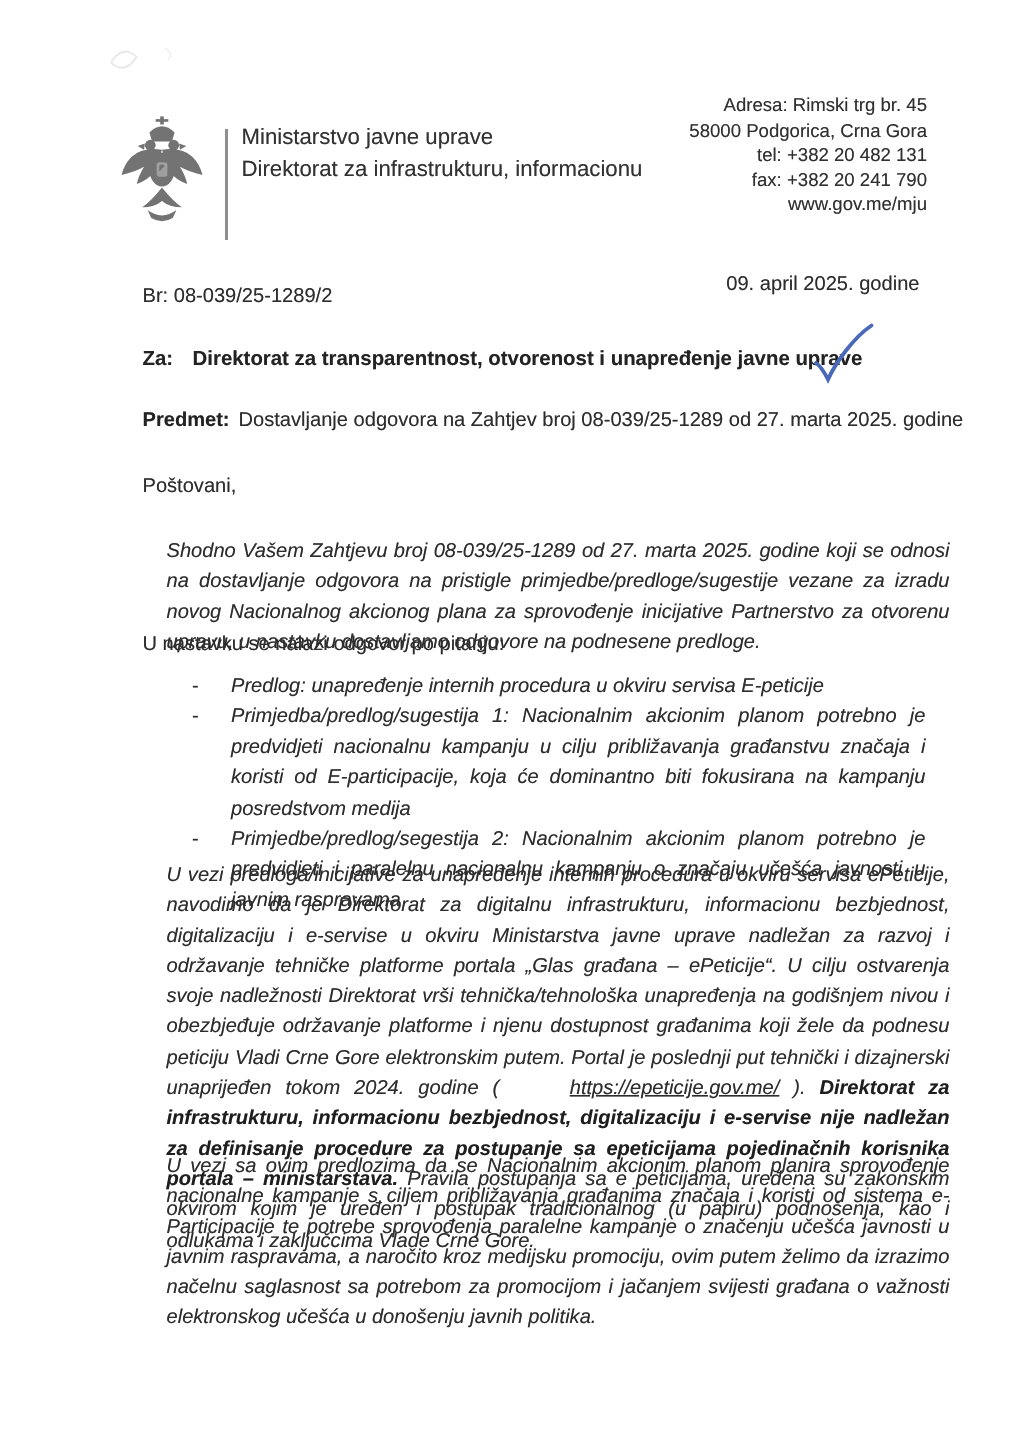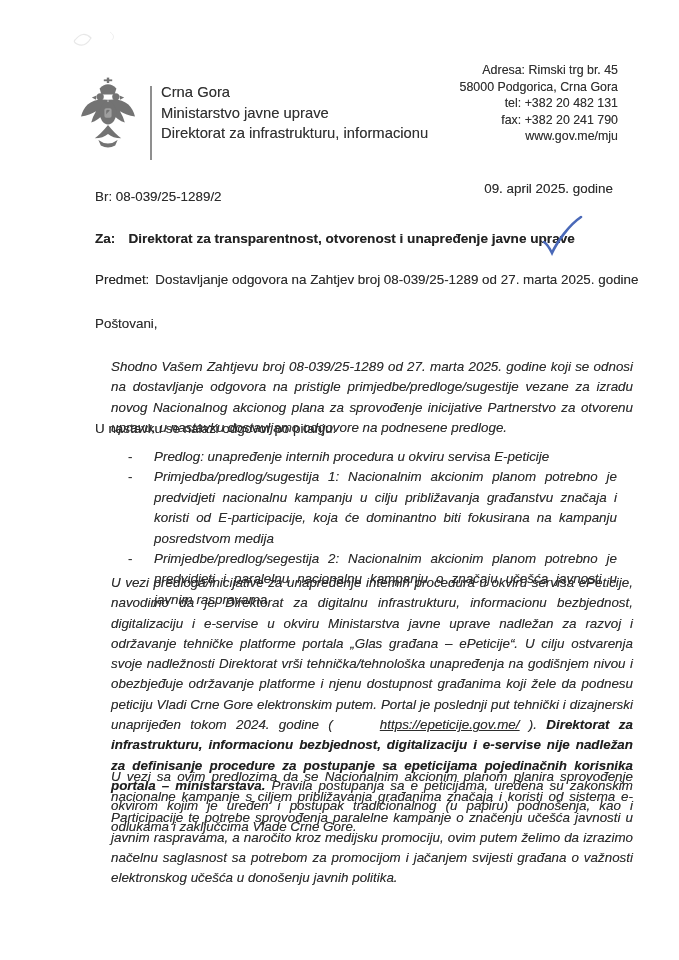--- a/index.html
+++ b/index.html
@@ -84,21 +84,21 @@
     width: 48px;
     height: 46px;
   }
   .predmet-line {
     position: absolute;
     left: 95px;
     top: 272px;
     font-size: 13.4px;
     white-space: nowrap;
   }
-  .predmet-line .predmet-label { font-weight: normal; color: #232323; margin-right: 6px; }
+  .predmet-line .predmet-label { font-weight: bold; color: #232323; margin-right: 6px; }
   
   .salutation {
     position: absolute;
     left: 95px;
     top: 316px;
     font-size: 13.4px;
   }
   .para {
     position: absolute;
     left: 95px;
@@ -176,21 +176,20 @@
         <path d="M50,80 Q38,95 28,102 Q42,102 50,95 Q58,102 72,102 Q62,95 50,80 Z"></path>
         <path d="M34,105 q16,12 32,0 l-4,9 q-12,7 -24,0 z"></path>
       </g>
       <rect x="44" y="52" width="12" height="16" rx="3" fill="#8a8a8a"></rect>
       <path d="M47,56 q3,-3 6,0 q-3,3 -6,6 z" fill="#555555"></path>
     </svg>
 
     <div class="header-divider"></div>
 
     <div class="org-block">
-      <div>Crna Gora</div>
       <div>Ministarstvo javne uprave</div>
       <div>Direktorat za infrastrukturu, informacionu</div>
     </div>
 
     <div class="contact-block">
       <div>Adresa: Rimski trg br. 45</div>
       <div>58000 Podgorica, Crna Gora</div>
       <div>tel: +382 20 482 131</div>
       <div>fax: +382 20 241 790</div>
       <div>www.gov.me/mju</div>

